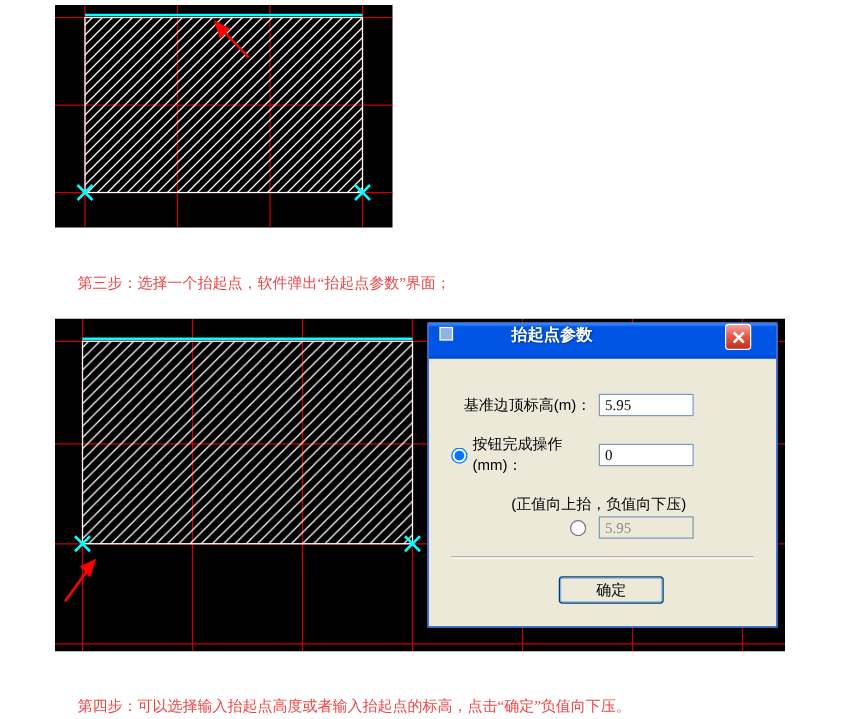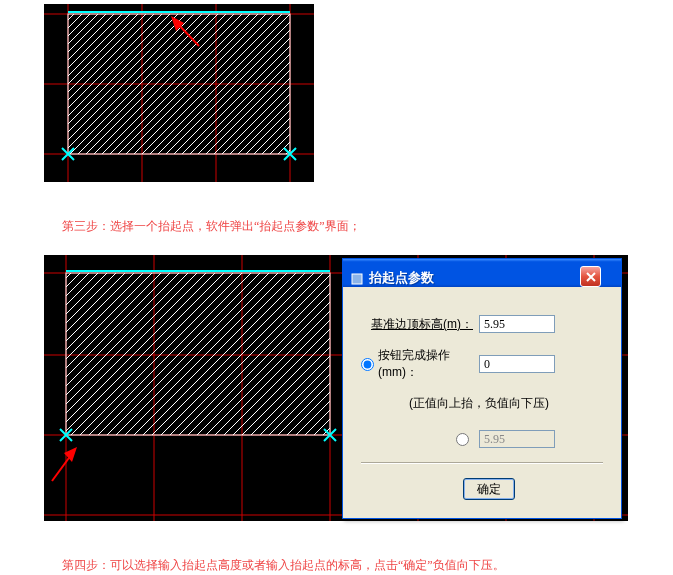--- a/index.html
+++ b/index.html
@@ -29,25 +29,26 @@
       font-size: 12px;
       background: #ece9d8;
       border: 1px solid #0054e3;
       box-shadow: 2px 2px 4px rgba(0,0,0,0.3);
     }
     
     .titlebar {
       height: 28px;
       background: linear-gradient(to bottom, #3c8cff 0%, #0054e3 10%, #0054e3 90%, #0044c3 100%);
       display: flex;
-      align-items: flex-end;
+      align-items: flex-start;
       padding: 0 20px 0 6px;
       color: #fff;
       font-weight: bold;
       font-size: 13px;
+      gap: 40px;
     }
     
     .titlebar-icon {
       width: 16px;
       height: 16px;
       margin-right: 4px;
       display: flex;
       align-items: center;
       justify-content: center;
     }
@@ -74,21 +75,20 @@
       display: flex;
       align-items: center;
       margin-bottom: 14px;
     }
     
     .row-label {
       text-align: right;
       width: 118px;
       padding-right: 6px;
       color: #000;
-      text-decoration: underline;
     }
     
     .row input[type="text"] {
       width: 76px;
       height: 18px;
       border: 1px solid #7f9db9;
       padding: 0 4px;
       font-size: 12px;
       font-family: Tahoma;
     }
@@ -97,38 +97,38 @@
       background: #ece9d8;
       color: #888;
     }
     
     .row input[type="radio"] {
       margin-right: 4px;
     }
     
     .note {
       margin-left: 48px;
-      margin-bottom: 18px;
+      margin-bottom: 1px;
       color: #000;
     }
     
     .divider {
       border-top: 1px solid #aca899;
       border-bottom: 1px solid #fff;
       margin: 12px 0 14px 0;
     }
     
     .buttons {
       display: flex;
       justify-content: center;
       gap: 38px;
     }
     
     .btn {
-      width: 52px;
+      width: 84px;
       height: 22px;
       background: #ece9d8;
       border: 1px solid #003c74;
       border-radius: 3px;
       font-size: 12px;
       cursor: pointer;
       font-family: "SimSun", sans-serif;
       margin-left: 14px;
     }
     

